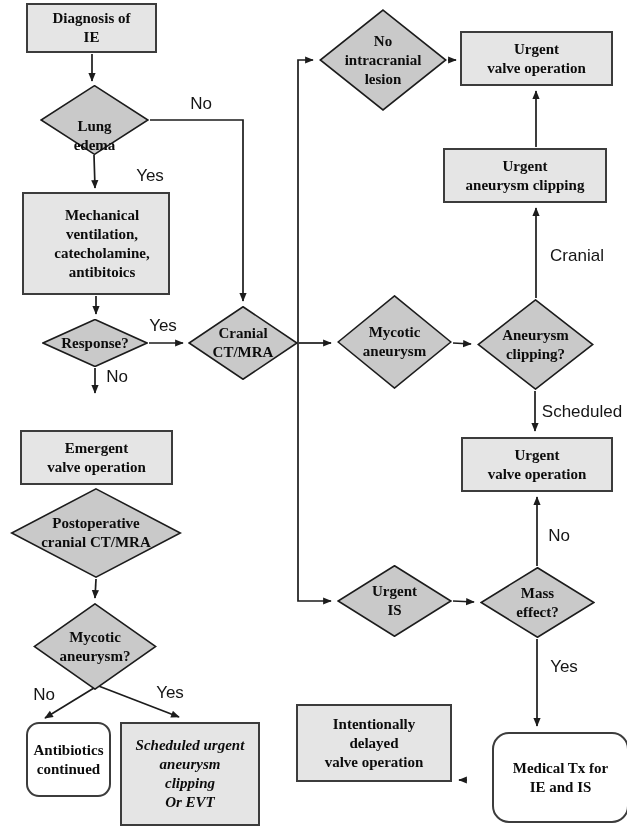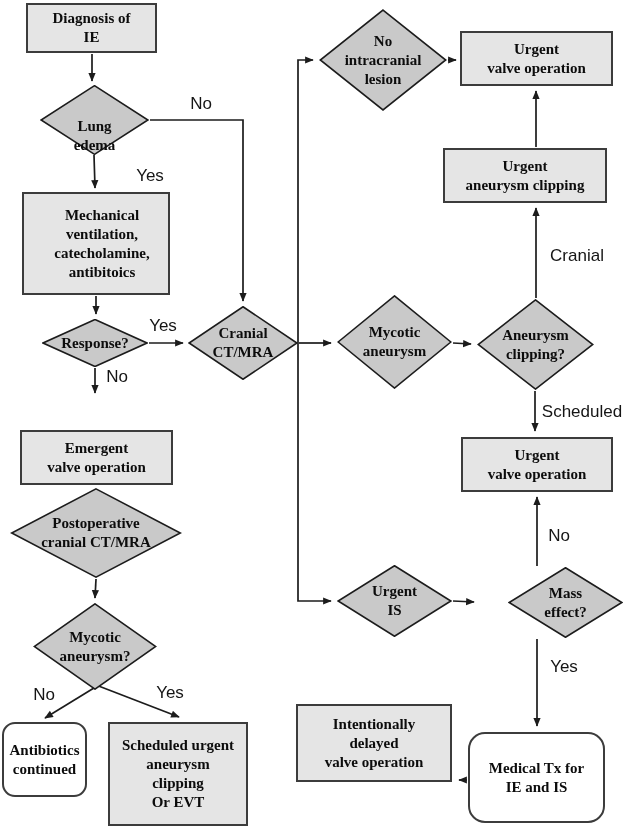--- a/index.html
+++ b/index.html
@@ -14,21 +14,21 @@
     font-family:"Liberation Serif", serif;overflow:hidden;
   }
   .wires{position:absolute;left:0;top:0;}
   .wire{fill:none;stroke:var(--line);stroke-width:1.7;}
   #arrowhead path{fill:var(--line);}
   .node{
     position:absolute;display:flex;align-items:center;justify-content:center;
     text-align:center;box-sizing:border-box;
   }
   .rect{background:#e5e5e5;border:2px solid var(--box-border);}
-  .round{background:#fff;border:2px solid var(--box-border);border-radius:13px;}
+  .round{background:#fff;border:2px solid var(--box-border);border-radius:13px;margin-left:24px;}
   .round.big{border-radius:17px;}
   .diamond{background:transparent;}
   .diamond .shape{position:absolute;left:0;top:0;width:100%;height:100%;}
   .diamond .shape polygon{fill:var(--diamond-fill);stroke:var(--line);stroke-width:1.6;vector-effect:non-scaling-stroke;}
   .label{
     position:relative;z-index:1;font-weight:bold;font-size:15px;line-height:19px;
     color:#0c0c0c;white-space:pre-line;
   }
   .edge-label{
     position:absolute;transform:translate(-50%,-50%);
@@ -78,21 +78,21 @@
   <div class="node rect" style="left:22px;top:192px;width:148px;height:103px;padding-left:12px;">
     <span class="label">Mechanical
 ventilation,
 catecholamine,
 antibitoics</span>
   </div>
   <div class="node rect" style="left:20px;top:398px;width:153px;height:55px;margin-top:32px;">
     <span class="label">Emergent
 valve operation</span>
   </div>
-  <div class="node rect" style="left:108px;top:722px;width:140px;height:104px;">
+  <div class="node rect" style="left:120px;top:722px;width:140px;height:104px;font-style:italic;">
     <span class="label">Scheduled urgent
 aneurysm
 clipping
 Or EVT</span>
   </div>
   <div class="node rect" style="left:460px;top:31px;width:153px;height:55px;">
     <span class="label">Urgent
 valve operation</span>
   </div>
   <div class="node rect" style="left:443px;top:148px;width:164px;height:55px;">
@@ -174,21 +174,21 @@
     <span class="label">Aneurysm
 clipping?</span>
   </div>
   <div class="node diamond" style="left:337px;top:565px;width:115px;height:72px;">
     <svg class="shape" viewBox="0 0 100 100" preserveAspectRatio="none">
         <polygon points="50,1 99,50 50,99 1,50"></polygon>
       </svg>
     <span class="label">Urgent
 IS</span>
   </div>
-  <div class="node diamond" style="left:508px;top:567px;width:115px;height:71px;">
+  <div class="node diamond" style="left:480px;top:567px;width:115px;height:71px;">
     <svg class="shape" viewBox="0 0 100 100" preserveAspectRatio="none">
         <polygon points="50,1 99,50 50,99 1,50"></polygon>
       </svg>
     <span class="label">Mass
 effect?</span>
   </div>
 
   <span class="edge-label" style="left:201px;top:104px;">No</span>
   <span class="edge-label" style="left:150px;top:176px;">Yes</span>
   <span class="edge-label" style="left:163px;top:326px;">Yes</span>

